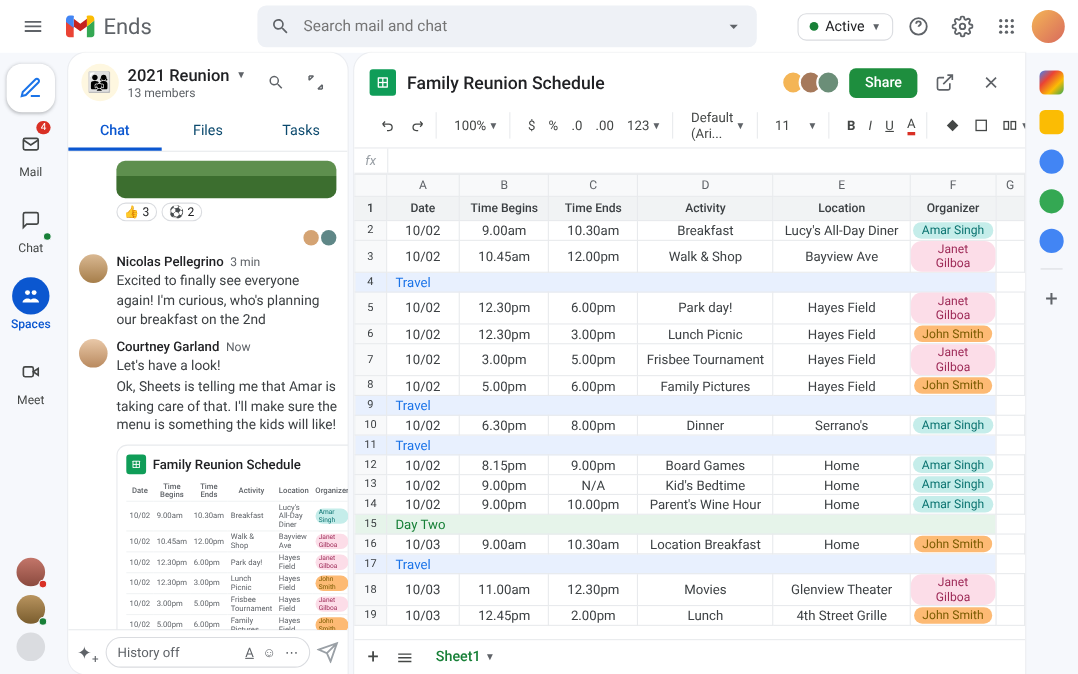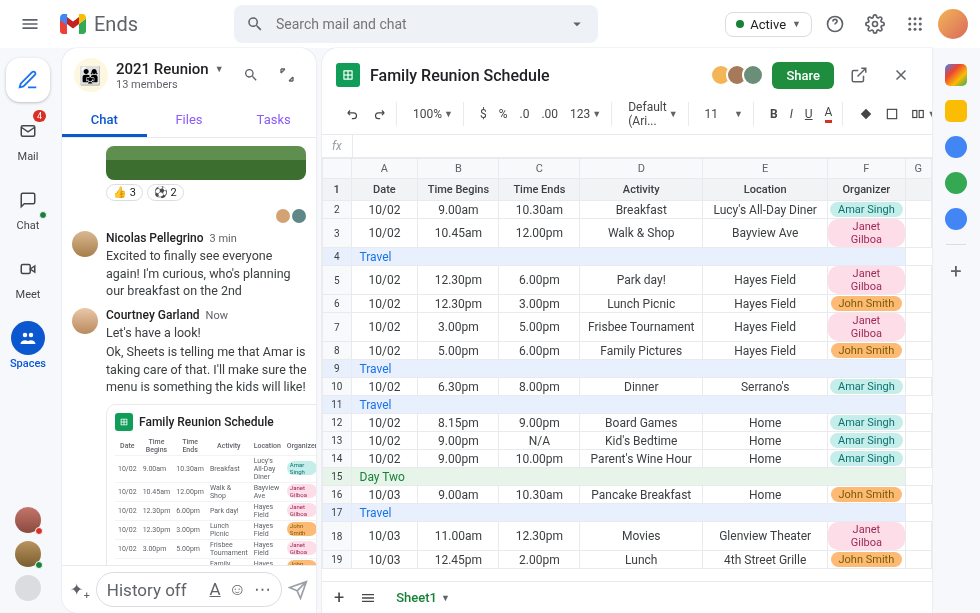--- a/index.html
+++ b/index.html
@@ -2,21 +2,21 @@
 <html><head>
 <meta charset="utf-8">
 <style>
 * { margin: 0; padding: 0; box-sizing: border-box; font-family: 'Google Sans', Roboto, Arial, sans-serif; }
 body { background: #fff; width: 980px; height: 613px; overflow: hidden; color: #202124; }
 .app { display: flex; flex-direction: column; height: 100%; }
 .topbar { display: flex; align-items: center; padding: 8px 12px; height: 48px; gap: 8px; }
 .hamburger { width: 36px; height: 36px; display: flex; align-items: center; justify-content: center; color: #5f6368; cursor: pointer; border-radius: 50%; }
 .logo { display: flex; align-items: center; gap: 6px; margin-left: 4px; }
 .logo-text { font-size: 20px; color: #5f6368; font-weight: 400; margin-left: 2px; }
-.searchbar { display: flex; align-items: center; background: #eef1f6; border-radius: 8px; height: 38px; margin-left: 88px; width: 364px; padding: 0 8px; }
+.searchbar { display: flex; align-items: center; background: #eef1f6; border-radius: 8px; height: 38px; margin-left: 88px; width: 454px; padding: 0 8px; }
 .searchbar .searchicon { color: #5f6368; padding: 4px; }
 .searchbar input { border: none; background: transparent; font-size: 14px; flex: 1; padding: 0 8px; outline: none; color: #5f6368; }
 .searchbar .tune { color: #5f6368; padding: 4px; }
 .topright { display: flex; align-items: center; gap: 6px; margin-left: auto; }
 .active-chip { display: flex; align-items: center; gap: 6px; border: 1px solid #dadce0; border-radius: 8px; padding: 4px 10px; font-size: 13px; cursor: pointer; }
 .dot-green { width: 8px; height: 8px; border-radius: 50%; background: #188038; }
 .iconbtn { width: 34px; height: 34px; display: flex; align-items: center; justify-content: center; color: #5f6368; border-radius: 50%; cursor: pointer; }
 .avatar { width: 30px; height: 30px; border-radius: 50%; background: linear-gradient(135deg, #f4b556, #d86a5d); }
 .body { display: flex; flex: 1; height: calc(100% - 48px); background: #f6f8fc; }
 .leftrail { width: 56px; display: flex; flex-direction: column; align-items: center; padding-top: 10px; gap: 4px; }
@@ -32,40 +32,40 @@
 .leftbottom { margin-top: auto; padding-bottom: 12px; display: flex; flex-direction: column; gap: 8px; }
 .miniavatar { width: 26px; height: 26px; border-radius: 50%; background: #9aa0a6; position:relative }
 .miniavatar .p{position:absolute;right:-2px;bottom:-2px;border-radius:50%;width:8px;height:8px;border:1.5px solid #f6f8fc}
 .midcol { width: 254px; background: #fff; border-radius: 16px 16px 0 16px; display: flex; flex-direction: column; margin: 0 6px; box-shadow: 0 0 0 1px rgba(60,64,67,.06); overflow:hidden }
 .midhdr { display: flex; align-items: center; padding: 10px 12px; gap: 8px; }
 .spaceicon { width: 34px; height: 34px; border-radius: 50%; background: #fef7e0; display: flex; align-items: center; justify-content: center; font-size: 18px; }
 .spacetitle { font-size: 15px; font-weight: 500; display:flex;align-items:center;gap:6px }
 .spacesub { font-size: 11px; color: #5f6368; }
 .midhdricons { margin-left: auto; display: flex; gap: 2px; color: #5f6368; }
 .tabs { display: flex; border-bottom: 1px solid #e8eaed; }
-.tab { flex: 1; text-align: center; font-size: 13px; padding: 10px 0; cursor: pointer; color: #8b5cf6; }
+.tab { flex: 1; text-align: center; font-size: 13px; padding: 10px 0; cursor: pointer; color: #0c4a6e; }
 .tab.active { color: #0b57d0; font-weight: 500; box-shadow: inset 0 -3px 0 #0b57d0; }
 .chat { flex: 1; overflow-y: auto; padding: 8px 10px; }
 .imgprev { height: 34px; border-radius: 8px; background: linear-gradient(#5e8f4e 0%, #5e8f4e 40%, #3c6e2f 40%, #3c6e2f 100%); margin: 0 0 4px 0; }
 .react { display: flex; gap: 4px; margin-bottom: 8px; }
 .reactchip { border: 1px solid #dadce0; border-radius: 12px; padding: 1px 6px; font-size: 11px; display: flex; align-items: center; gap: 3px; }
 .msg { display: flex; gap: 8px; margin: 8px 0; }
 .msgav { width: 26px; height: 26px; border-radius: 50%; background: #9aa0a6; flex-shrink: 0; }
 .msghdr { font-size: 12px; display:flex;gap:6px;align-items:baseline }
 .msghdr .n { font-weight: 500; color: #202124; }
 .msghdr .t { color: #5f6368; font-size: 11px; }
 .msgbody { font-size: 12.5px; color: #3c4043; line-height: 1.4; margin-top: 2px; }
 .attachcard { border: 1px solid #e8eaed; border-radius: 10px; margin-top: 8px; padding: 8px; font-size: 12px; }
 .attachhdr { display: flex; align-items: center; gap: 6px; font-weight: 500; margin-bottom: 6px; }
 .sheetsicon { width: 18px; height: 18px; background: #0f9d58; border-radius: 3px; display: flex; align-items: center; justify-content: center; color: #fff; }
 .attachtable { width: 100%; font-size: 7px; border-collapse: collapse; }
 .attachtable th, .attachtable td { padding: 1px 3px; border-bottom: 1px solid #f1f3f4; color: #5f6368; }
 .attachtable th { font-weight: 500; }
 .compose { display: flex; align-items: center; padding: 6px 8px; gap: 6px; border-top: 1px solid #e8eaed; }
-.composein { flex: 1; border: 1px solid #dadce0; border-radius: 20px; padding: 6px 10px; font-size: 17px; color: #5f6368; display:flex;align-items:center;gap:10px }
+.composein { flex: 1; border: 1px solid #dadce0; border-radius: 20px; padding: 6px 10px; font-size: 12px; color: #5f6368; display:flex;align-items:center;gap:10px }
 .composein .right { margin-left:auto; display:flex; gap:8px; color:#5f6368 }
 .docpane { flex: 1; background: #fff; border-radius: 16px 0 0 0; position: relative; box-shadow: 0 0 0 1px rgba(60,64,67,.06); display: flex; flex-direction: column; overflow:hidden }
 .dochdr { display: flex; align-items: center; padding: 10px 14px 6px; gap: 10px; }
 .doctitle { font-size: 16px; font-weight: 500; }
 .dochdrright { margin-left: auto; display: flex; align-items: center; gap: 8px; }
 .presence { display: flex; }
 .presence .pa { width: 22px; height: 22px; border-radius: 50%; border: 2px solid #fff; margin-left: -6px; }
 .sharebtn { background: #1e8e3e; color: #fff; font-size: 13px; border-radius: 6px; padding: 6px 14px; cursor: pointer; font-weight: 500; }
 .toolbar { display: flex; align-items: center; gap: 6px; padding: 4px 14px 8px; font-size: 12px; color: #444746; flex-wrap: nowrap; }
 .tbgroup { display: flex; align-items: center; gap: 4px; padding: 0 6px; border-right: 1px solid #e8eaed; height: 24px; }
@@ -188,38 +188,38 @@
       </div>
       <div class="navitem">
         <div class="navcircle" style="position:relative">
             <svg width="18" height="18" viewBox="0 0 24 24" fill="none" stroke="currentColor" stroke-width="2">
               <path d="M21 15a2 2 0 01-2 2H7l-4 4V5a2 2 0 012-2h14a2 2 0 012 2z"></path>
             </svg>
             <span style="position:absolute;right:-2px;bottom:-2px;width:8px;height:8px;background:#188038;border-radius:50%;border:1.5px solid #f6f8fc"></span>
           </div>
         <div class="navlabel">Chat</div>
       </div>
-      <div class="navitem">
-        <div class="navcircle">
-            <svg width="18" height="18" viewBox="0 0 24 24" fill="none" stroke="currentColor" stroke-width="2">
-              <rect x="3" y="6" width="12" height="12" rx="2"></rect>
-              <path d="M21 8l-6 4 6 4z"></path>
-            </svg>
-          </div>
-        <div class="navlabel">Meet</div>
-      </div>
       <div class="navitem active spaces">
         <div class="navcircle">
             <svg width="18" height="18" viewBox="0 0 24 24" fill="currentColor">
               <circle cx="8" cy="8" r="3"></circle>
               <circle cx="16" cy="8" r="3"></circle>
               <path d="M2 20c0-3 3-5 6-5s6 2 6 5M10 20c0-3 3-5 6-5s6 2 6 5"></path>
             </svg>
           </div>
         <div class="navlabel">Spaces</div>
+      </div>
+      <div class="navitem">
+        <div class="navcircle">
+            <svg width="18" height="18" viewBox="0 0 24 24" fill="none" stroke="currentColor" stroke-width="2">
+              <rect x="3" y="6" width="12" height="12" rx="2"></rect>
+              <path d="M21 8l-6 4 6 4z"></path>
+            </svg>
+          </div>
+        <div class="navlabel">Meet</div>
       </div>
       <div class="leftbottom">
         <div class="miniavatar" style="background:linear-gradient(#c3766a,#8b4a3f)">
             <span class="p" style="background:#d93025"></span>
           </div>
         <div class="miniavatar" style="background:linear-gradient(#b8945f,#7a5d2e)">
             <span class="p" style="background:#188038"></span>
           </div>
         <div class="miniavatar" style="background:#dadce0"></div>
       </div>
@@ -635,21 +635,21 @@
               </tr>
               <tr class="datarow dayrow">
                 <td class="rowhdr">15</td>
                 <td class="daytd" colspan="6">Day Two</td>
               </tr>
               <tr class="datarow">
                 <td class="rowhdr">16</td>
                 <td>10/03</td>
                 <td>9.00am</td>
                 <td>10.30am</td>
-                <td>Pancake Breakfast</td>
+                <td>Location Breakfast</td>
                 <td>Home</td>
                 <td><span class="chip yellow">John Smith</span></td>
                 <td></td>
               </tr>
               <tr class="datarow travelrow">
                 <td class="rowhdr">17</td>
                 <td class="traveltd" colspan="6">Travel</td>
               </tr>
               <tr class="datarow">
                 <td class="rowhdr">18</td>

